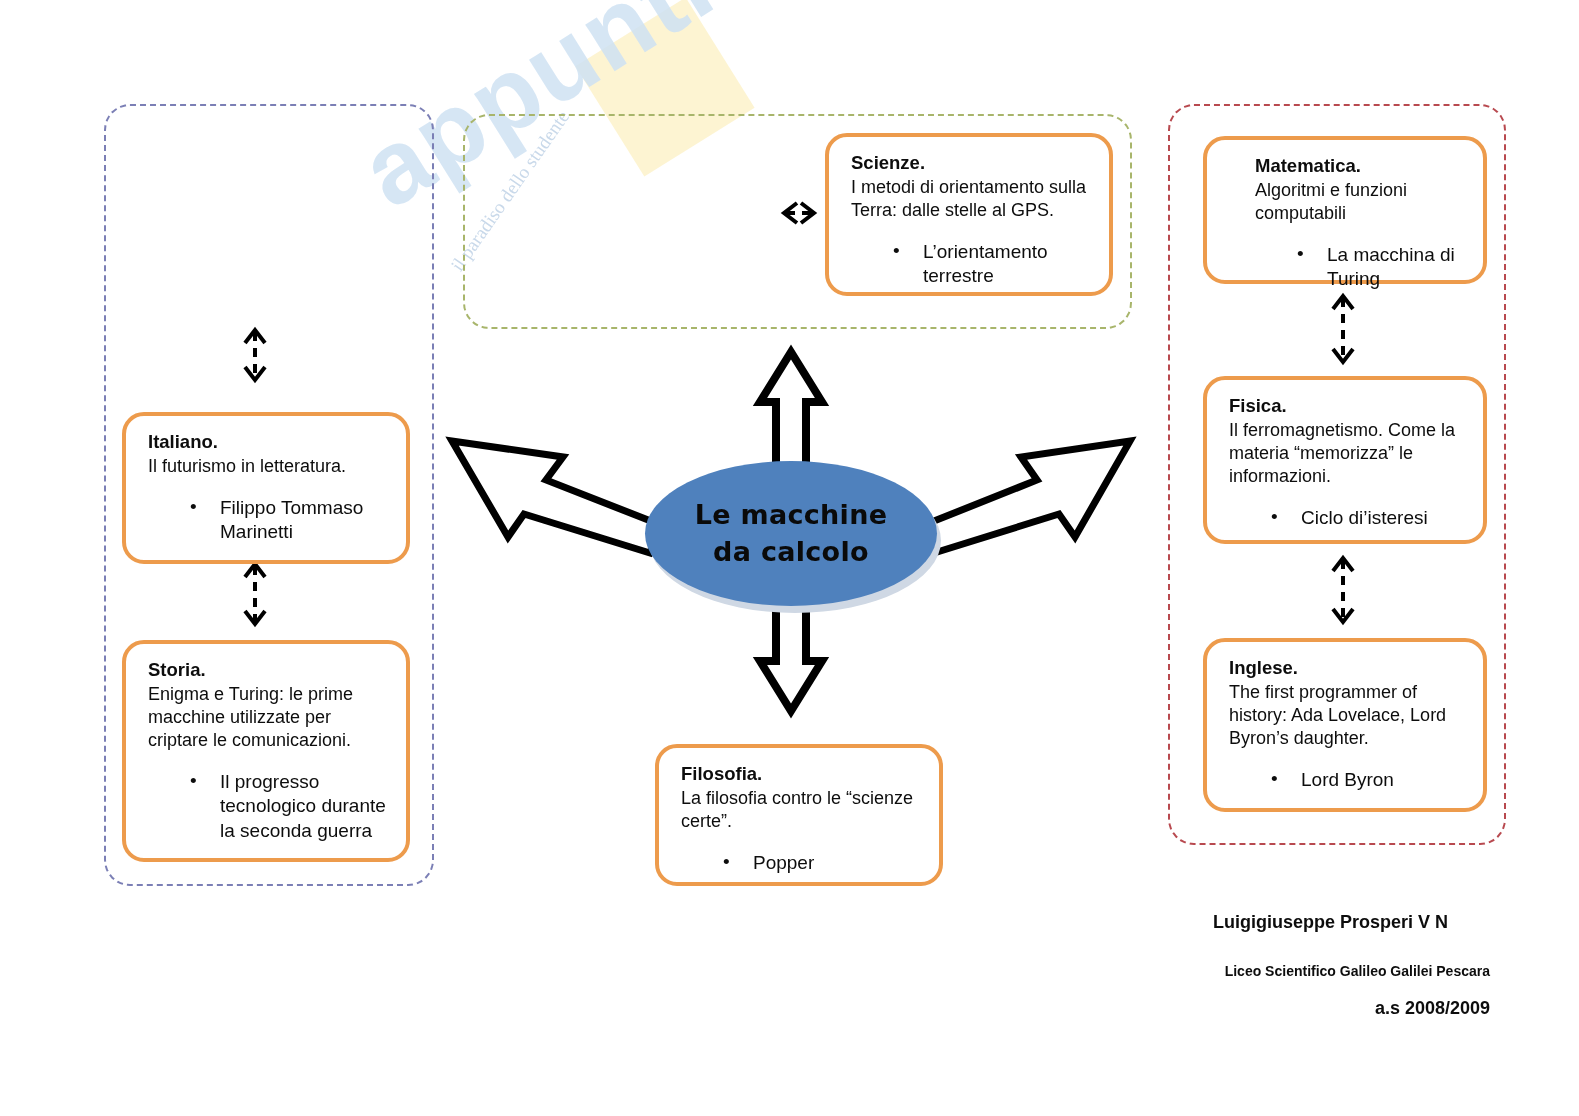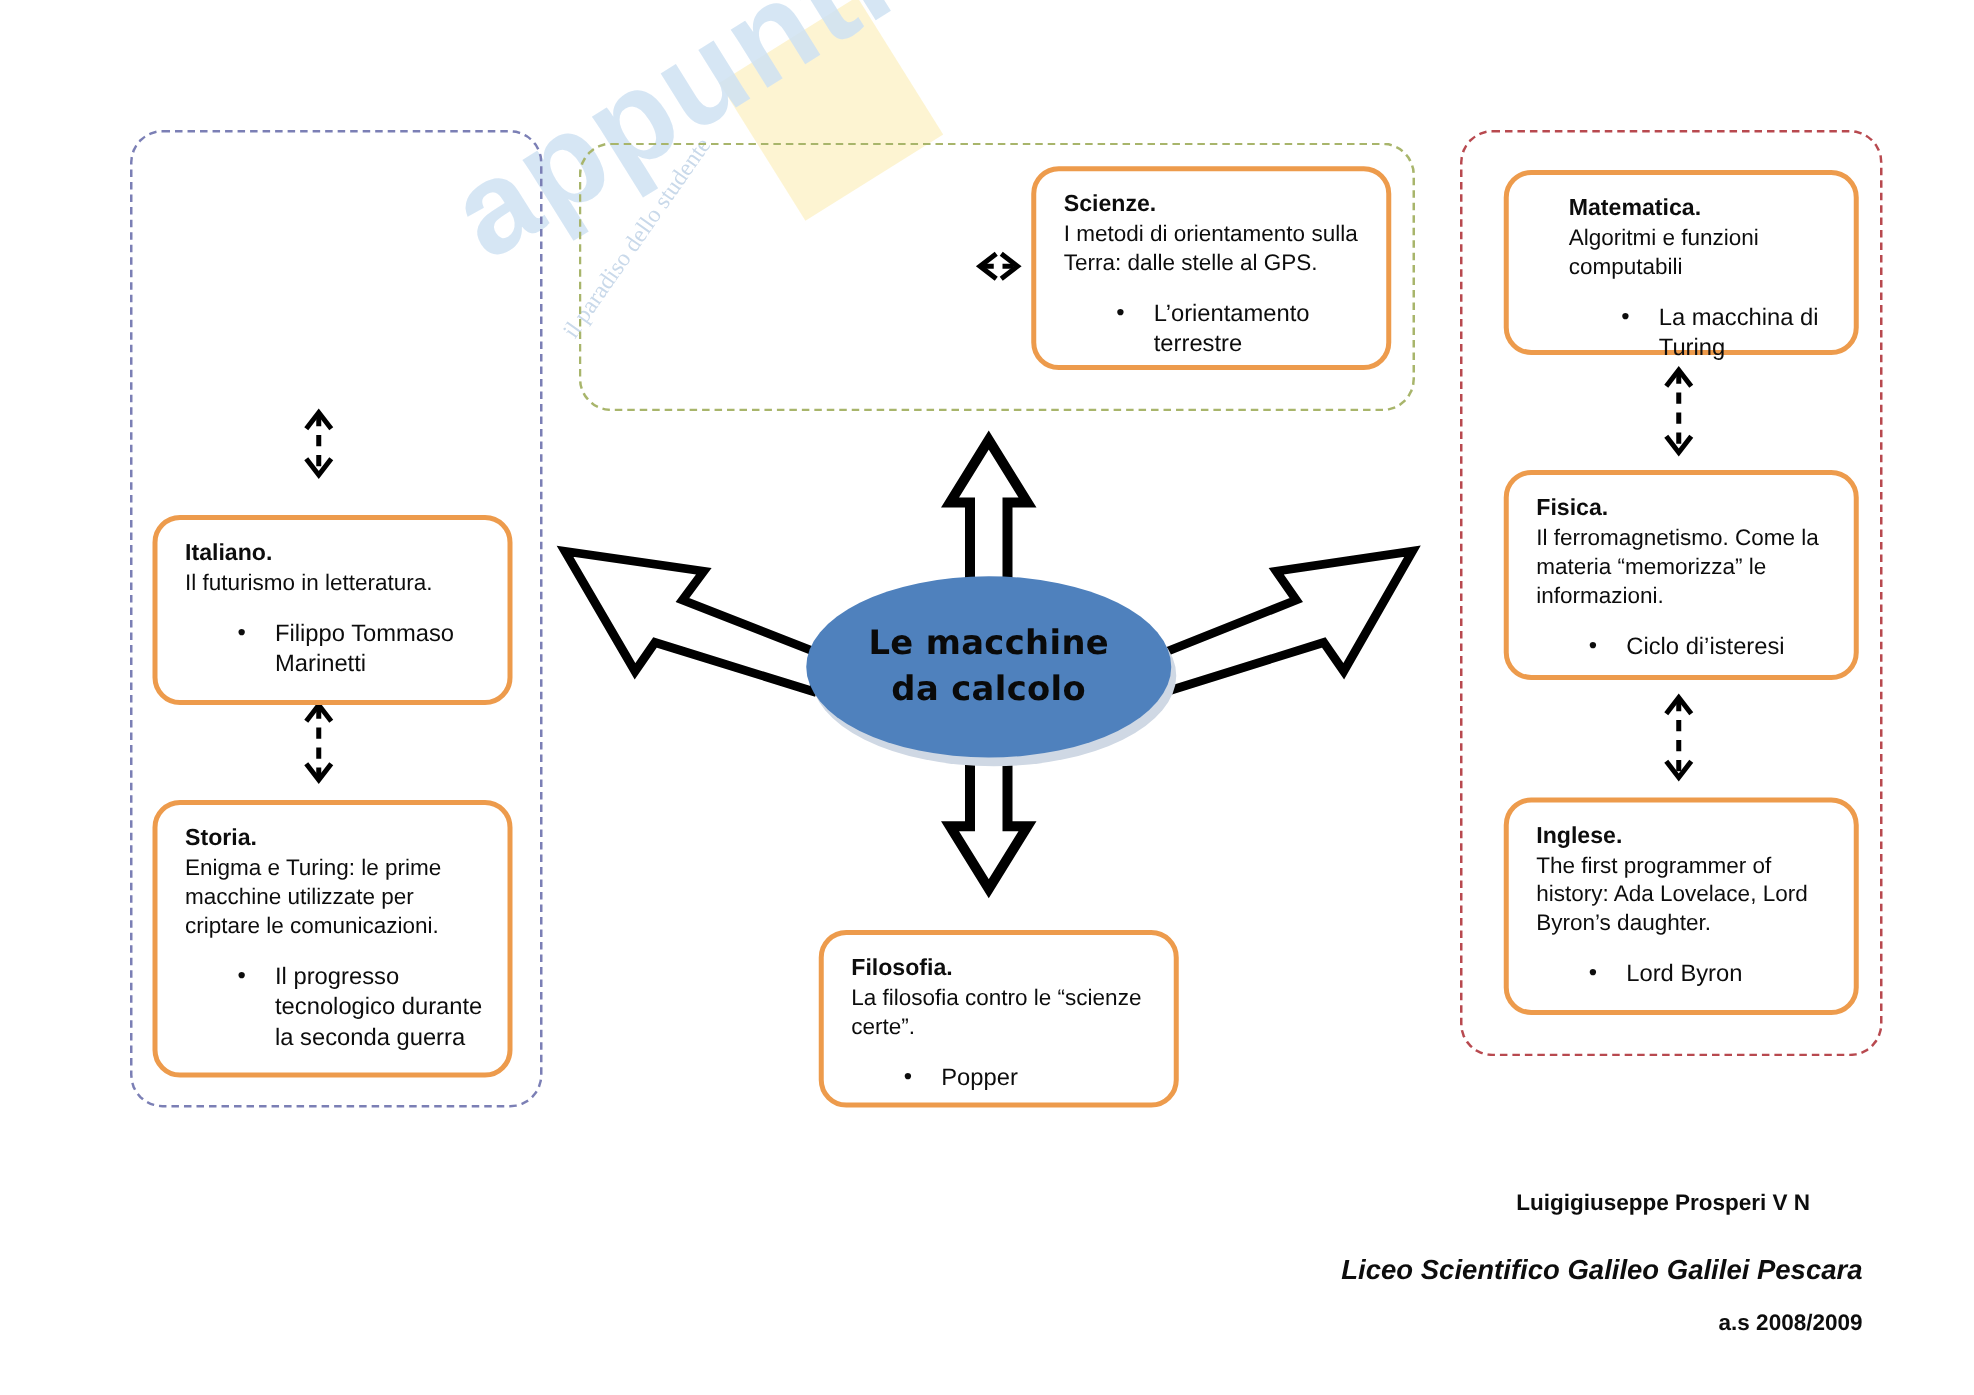--- a/index.html
+++ b/index.html
@@ -167,36 +167,35 @@
     top: 0;
     width: 1579px;
     height: 1116px;
     pointer-events: none;
   }
 
   
   #footer {
     position: absolute;
     left: 1040px;
-    top: 952px;
+    top: 912px;
     width: 450px;
     text-align: right;
     color: #0d0d0d;
   }
   #footer .line1 {
     font-weight: bold;
     font-size: 18px;
     padding-right: 42px;
     margin-bottom: 30px;
   }
   #footer .line2 {
     font-weight: bold;
-    font-size: 22px;
+    font-size: 14px;
     margin-bottom: 8px;
-    font-style: italic;
   }
   #footer .line3 {
     font-weight: bold;
     font-size: 18px;
     margin-top: 19px;
   }
 </style>
 </head>
 <body>
 

